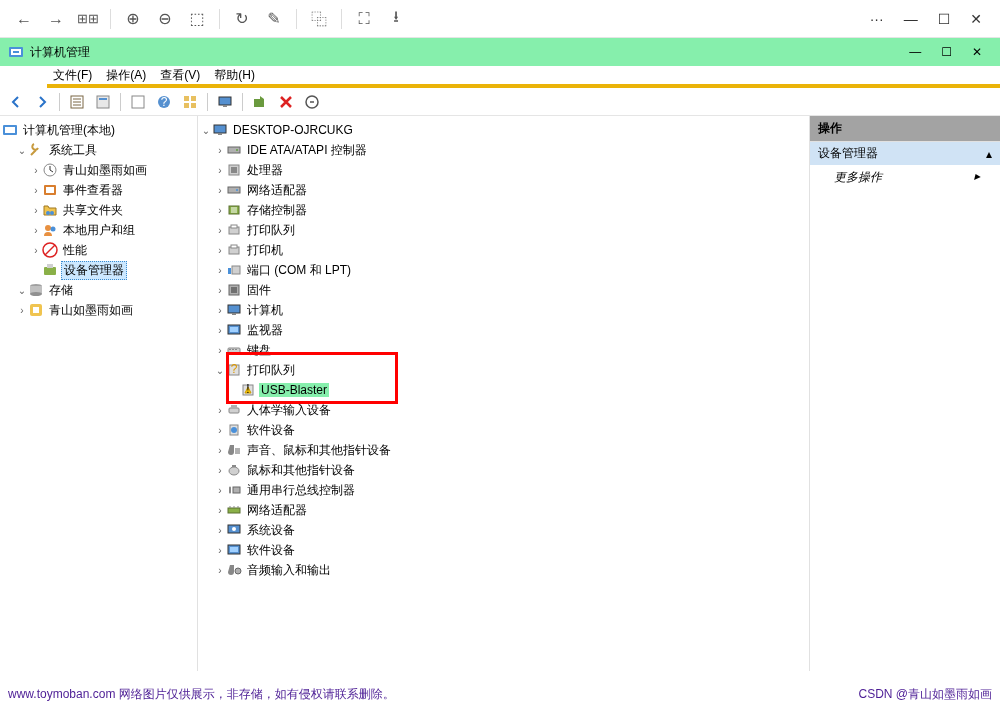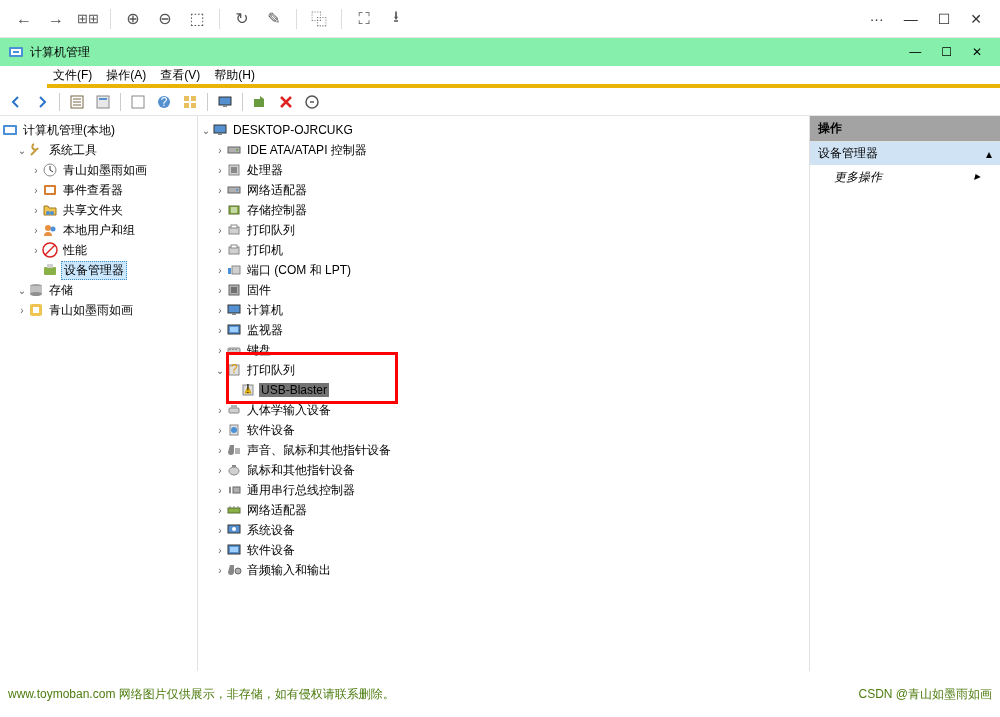--- a/index.html
+++ b/index.html
@@ -32,33 +32,33 @@
 .panes { display: flex; height: calc(100% - 38px - 28px - 22px - 28px - 46px); }
 .left-pane { width: 198px; border-right: 1px solid #e1e1e1; padding: 4px 2px; overflow: hidden; }
 .mid-pane { flex: 1; border-right: 1px solid #e1e1e1; padding: 4px 2px; overflow: hidden; position: relative; }
 .right-pane { width: 190px; }
 
 .tree-row { display: flex; align-items: center; height: 20px; white-space: nowrap; padding-right: 4px; }
 .tree-row .twist { width: 12px; text-align: center; color: #666; font-size: 10px; cursor: pointer; }
 .tree-row .ic { width: 16px; height: 16px; margin-right: 3px; display:inline-flex; align-items:center; justify-content:center; }
 .tree-row .lbl { cursor: pointer; padding: 0 2px; }
 .tree-row .lbl.sel { background: #cce8ff; border: 1px dotted #3a8bcf; }
-.tree-row .lbl.sel2 { background: #737373; }
+.tree-row .lbl.sel2 { background: #86efac; }
 
 .indent1 { padding-left: 14px; }
 .indent2 { padding-left: 28px; }
 
 .right-pane .hdr { background: #a3a3a3; padding: 4px 8px; font-weight: bold; border-bottom: 1px solid #e1e1e1; }
 .right-pane .sub { background: #d0e3f5; padding: 3px 8px; display:flex; justify-content:space-between; align-items:center; }
 .right-pane .act { padding: 4px 20px 4px 24px; cursor:pointer; display:flex; justify-content:space-between;font-style:italic; }
 
 .highlight-box { position: absolute; border: 3px solid #ff0000; left: 28px; top: 236px; width: 172px; height: 52px; pointer-events: none; z-index: 5; }
 
 
-.footer { position: absolute; bottom: 14px; left: 8px; right: 8px; display:flex; justify-content:space-between; color:#4d7c0f; font-size:12px; }
+.footer { position: absolute; bottom: 14px; left: 8px; right: 8px; display:flex; justify-content:space-between; color:#4c1d95; font-size:12px; }
 .footer .right { text-align:left; }
 
 svg { display: block; }
 </style>
 </head>
 <body>
 
 <div class="browser-bar">
   <span class="nav-btn">←</span>
   <span class="nav-btn">→</span>

